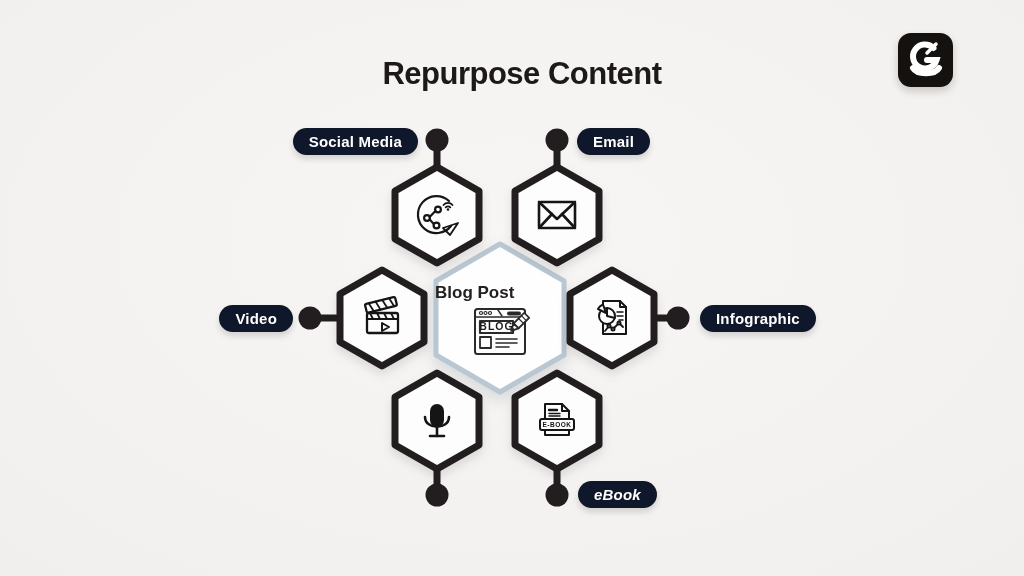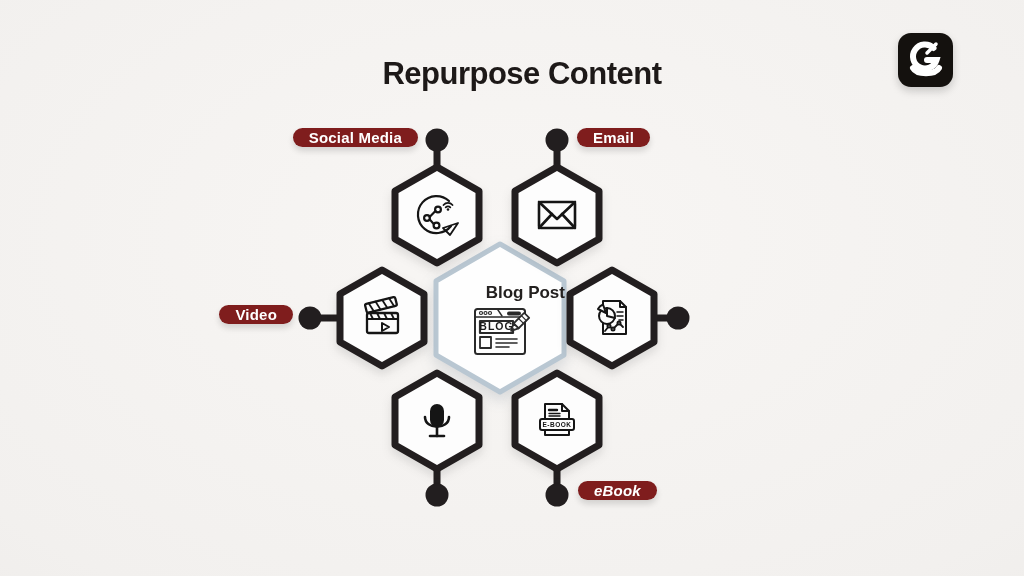--- a/index.html
+++ b/index.html
@@ -15,26 +15,26 @@
   }
   .logo{
     position:absolute;top:33px;left:898px;width:55px;height:54px;border-radius:13px;
     background:#14110e;display:flex;align-items:center;justify-content:center;
     box-shadow:0 4px 8px rgba(0,0,0,0.18);
   }
   .diagram{position:absolute;top:0;left:0;width:1024px;height:576px;}
   .hex{filter:drop-shadow(0 5px 5px rgba(40,40,40,0.13));}
   .center-hex{filter:drop-shadow(0 6px 7px rgba(70,90,105,0.18));}
   .center-label{
-    position:absolute;top:283px;left:435px;width:130px;text-align:right;
+    position:absolute;top:283px;left:435px;width:130px;text-align:left;
     font-size:17px;font-weight:bold;color:#23201f;
   }
   .pill{
-    position:absolute;height:19px;display:flex;align-items:center;
-    padding:0 16px;border-radius:14px;background:#7f1d1d;color:#ffffff;
+    position:absolute;height:27px;display:flex;align-items:center;
+    padding:0 16px;border-radius:14px;background:#0f172a;color:#ffffff;
     font-size:15px;font-weight:bold;letter-spacing:0.2px;white-space:nowrap;
     box-shadow:0 4px 6px rgba(0,0,0,0.14);
   }
   .pill-social{top:128px;right:606px;}
   .pill-email{top:128px;left:577px;}
   .pill-video{top:305px;right:731px;text-align:center;}
   .pill-infographic{top:305px;left:700px;}
   .pill-podcast{top:481px;right:605px;}
   .pill-ebook{top:481px;left:578px;font-style:italic;}
 </style>
@@ -167,15 +167,16 @@
         <path d="M-1.2,5.4 L0,9 L1.2,5.4 Z" fill="#2a2a2a" stroke="none"></path>
       </g>
     </g>
   </svg>
 
   <div class="center-label">Blog Post</div>
 
   <div class="pill pill-social">Social Media</div>
   <div class="pill pill-email">Email</div>
   <div class="pill pill-video">Video</div>
+  <div class="pill pill-infographic">Infographic</div>
   <div class="pill pill-ebook">eBook</div>
 
 </div>
 
 </body></html>

